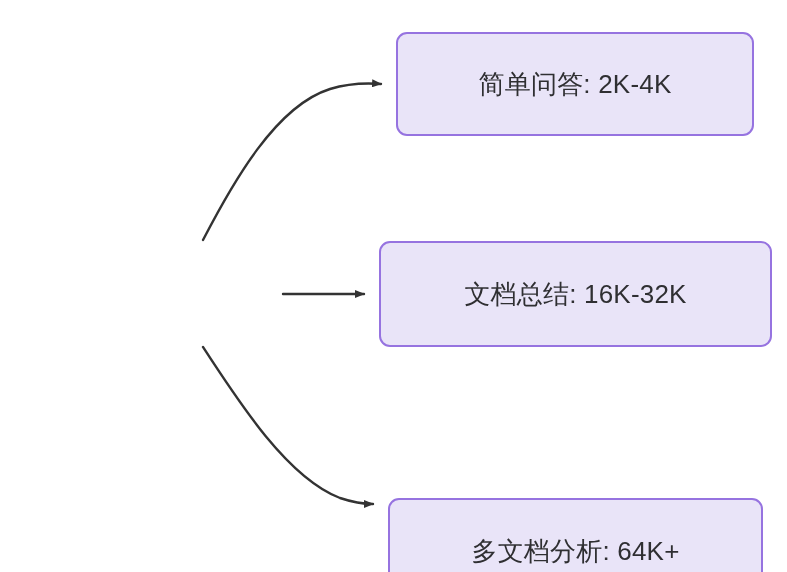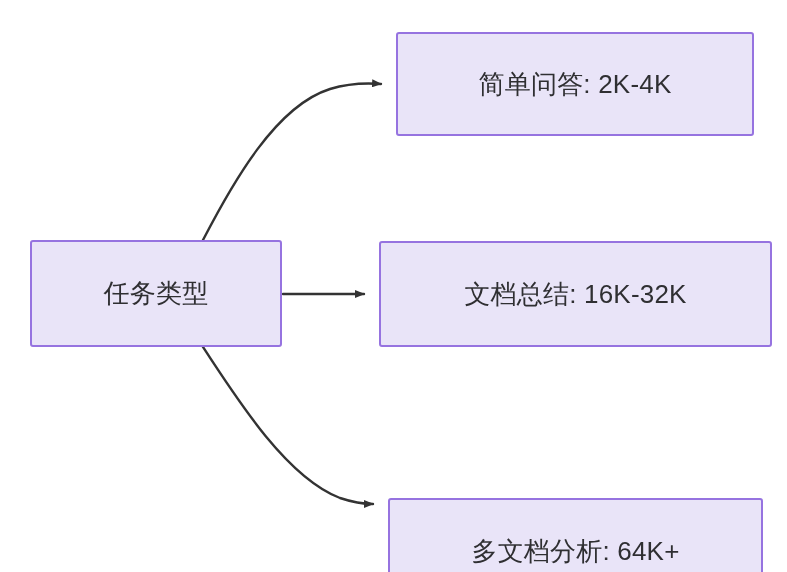--- a/index.html
+++ b/index.html
@@ -23,21 +23,21 @@
     top: 0;
     width: 787px;
     height: 572px;
     pointer-events: none;
   }
   .node {
     position: absolute;
     box-sizing: border-box;
     background: #e9e4f8;
     border: 2px solid #9673e0;
-    border-radius: 3px;
+    border-radius: 11px;
     display: flex;
     align-items: center;
     justify-content: center;
   }
   .node-label {
     font-size: 26px;
     line-height: 1.25;
     color: #2f2f32;
     letter-spacing: 0.2px;
     white-space: nowrap;
@@ -60,23 +60,20 @@
       </marker>
     </defs>
 
     <path d="M 203 240 C 233 182, 276 106, 330 89 C 350 83, 368 83, 381 84" fill="none" stroke="#333333" stroke-width="2.4" stroke-linecap="round" marker-end="url(#arrowhead)"></path>
 
     <path d="M 283 294 L 364 294" fill="none" stroke="#333333" stroke-width="2.4" stroke-linecap="round" marker-end="url(#arrowhead)"></path>
 
     <path d="M 203 347 C 240 404, 288 478, 340 498 C 355 503, 368 504, 373 504" fill="none" stroke="#333333" stroke-width="2.4" stroke-linecap="round" marker-end="url(#arrowhead)"></path>
   </svg>
 
-  <div class="node" id="node-source">
-    <span class="node-label">任务类型</span>
-  </div>
 
   <div class="node" id="node-simple">
     <span class="node-label">简单问答: 2K-4K</span>
   </div>
 
   <div class="node" id="node-summary">
     <span class="node-label">文档总结: 16K-32K</span>
   </div>
 
   <div class="node" id="node-multidoc">

